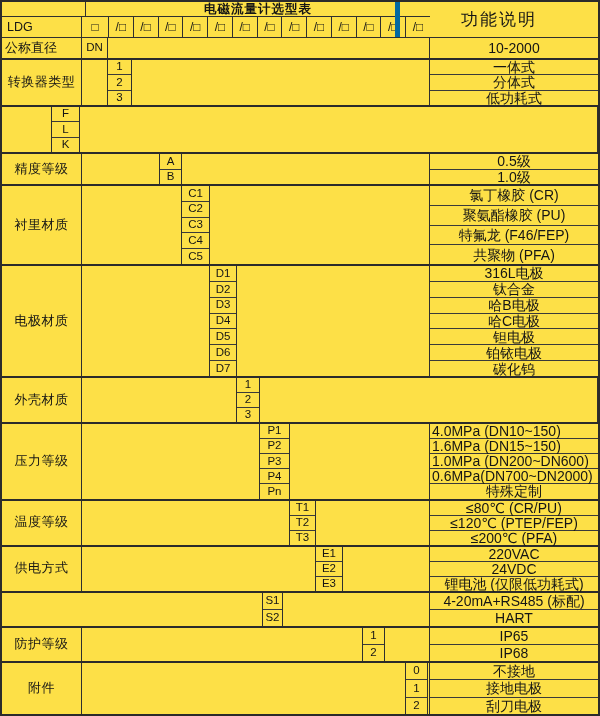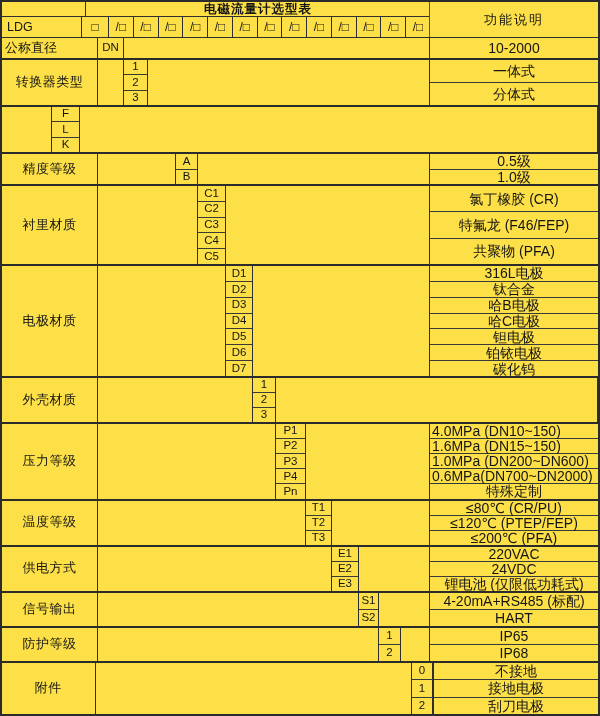--- a/index.html
+++ b/index.html
@@ -12,34 +12,34 @@
     font-family:"Liberation Sans","DejaVu Sans",sans-serif;
     color:#151515;
     overflow:hidden;
   }
   
   .hdr{position:relative;height:36px;border-bottom:1px solid #2f2f2f;box-sizing:border-box;}
   .hdr-row1{display:flex;height:15px;box-sizing:border-box;border-bottom:1px solid #2f2f2f;width:428px;}
   .hdr-corner{width:84px;box-sizing:border-box;border-right:1px solid #2f2f2f;}
   .hdr-title{flex:1;display:flex;align-items:center;justify-content:center;
     font-size:12.5px;font-weight:600;letter-spacing:1px;line-height:1;}
-  .func-cell{position:absolute;top:0;right:0;width:169px;height:35px;box-sizing:border-box;
-    border-left:1px solid #0369a1;display:flex;align-items:center;justify-content:center;
-    font-size:13px;letter-spacing:2px;}
+  .func-cell{position:absolute;top:0;right:0;width:203px;height:35px;box-sizing:border-box;
+    border-left:5px solid #0369a1;display:flex;align-items:center;justify-content:center;
+    font-size:17px;letter-spacing:2px;}
   .ldg-row{display:flex;height:20px;width:428px;box-sizing:border-box;}
   .ldg-label{width:80px;box-sizing:border-box;border-right:1px solid #2f2f2f;
     display:flex;align-items:center;font-size:12.5px;padding-left:5px;}
   .slot{box-sizing:border-box;border-left:1px solid #2f2f2f;display:flex;align-items:center;
     justify-content:center;font-size:12px;line-height:1;}
   .slot.first{width:26px;border-left:none;}
   .slot.rest{flex:1;}
   
   .grp{display:flex;box-sizing:border-box;border-top:2px solid #2b2b2b;width:100%;}
   .grp.first{border-top:none;}
-  .lab{width:96px;box-sizing:border-box;border-right:1px solid #2f2f2f;
+  .lab{width:80px;box-sizing:border-box;border-right:1px solid #2f2f2f;
     display:flex;align-items:center;justify-content:center;text-align:center;
     font-size:13px;letter-spacing:.5px;line-height:1.1;}
   .lab.l{justify-content:flex-start;padding-left:3px;letter-spacing:0;}
   .pre{box-sizing:border-box;border-right:1px solid #2f2f2f;}
   .codes{box-sizing:border-box;border-right:1px solid #2f2f2f;display:flex;flex-direction:column;justify-content:flex-end;}
   .code{flex:1;display:flex;align-items:center;justify-content:center;
     font-size:11.5px;line-height:1;box-sizing:border-box;border-bottom:1px solid #3a3a3a;}
   .codes .code:last-child{border-bottom:none;}
   .post{flex:1;box-sizing:border-box;border-right:1px solid #2f2f2f;}
   .desc{width:168px;display:flex;flex-direction:column;}
@@ -95,20 +95,21 @@
     <div class="pre" style="width:26px"></div>
     <div class="codes" style="width:24px">
       <div class="code">1</div>
       <div class="code">2</div>
       <div class="code">3</div>
     </div>
     <div class="post"></div>
     <div class="desc">
       <div class="dcell">一体式</div>
       <div class="dcell">分体式</div>
+      <div class="dcell">低功耗式</div>
     </div>
   </div>
 
   <div class="grp" style="height:47px">
     <div class="pre" style="width:50px"></div>
     <div class="codes" style="width:28px">
       <div class="code">F</div>
       <div class="code">L</div>
       <div class="code">K</div>
     </div>
@@ -135,20 +136,21 @@
     <div class="codes" style="width:28px">
       <div class="code">C1</div>
       <div class="code">C2</div>
       <div class="code">C3</div>
       <div class="code">C4</div>
       <div class="code">C5</div>
     </div>
     <div class="post"></div>
     <div class="desc">
       <div class="dcell">氯丁橡胶 (CR)</div>
+      <div class="dcell">聚氨酯橡胶 (PU)</div>
       <div class="dcell">特氟龙 (F46/FEP)</div>
       <div class="dcell">共聚物 (PFA)</div>
     </div>
   </div>
 
   <div class="grp" style="height:112px">
     <div class="lab">电极材质</div>
     <div class="pre" style="width:128px"></div>
     <div class="codes" style="width:27px">
       <div class="code">D1</div>
@@ -228,21 +230,20 @@
     </div>
     <div class="post"></div>
     <div class="desc">
       <div class="dcell">220VAC</div>
       <div class="dcell">24VDC</div>
       <div class="dcell">锂电池 (仅限低功耗式)</div>
     </div>
   </div>
 
   <div class="grp" style="height:35px">
-    <div class="lab">信号输出</div>
     <div class="pre" style="width:261px"></div>
     <div class="codes" style="width:20px">
       <div class="code">S1</div>
       <div class="code">S2</div>
     </div>
     <div class="post"></div>
     <div class="desc">
       <div class="dcell">4-20mA+RS485 (标配)</div>
       <div class="dcell">HART</div>
     </div>

